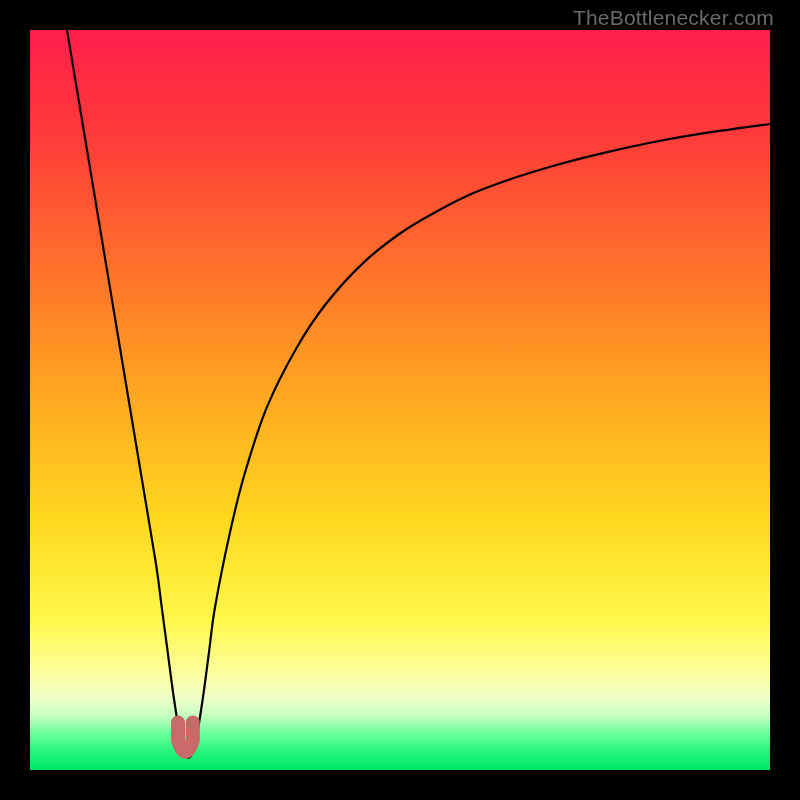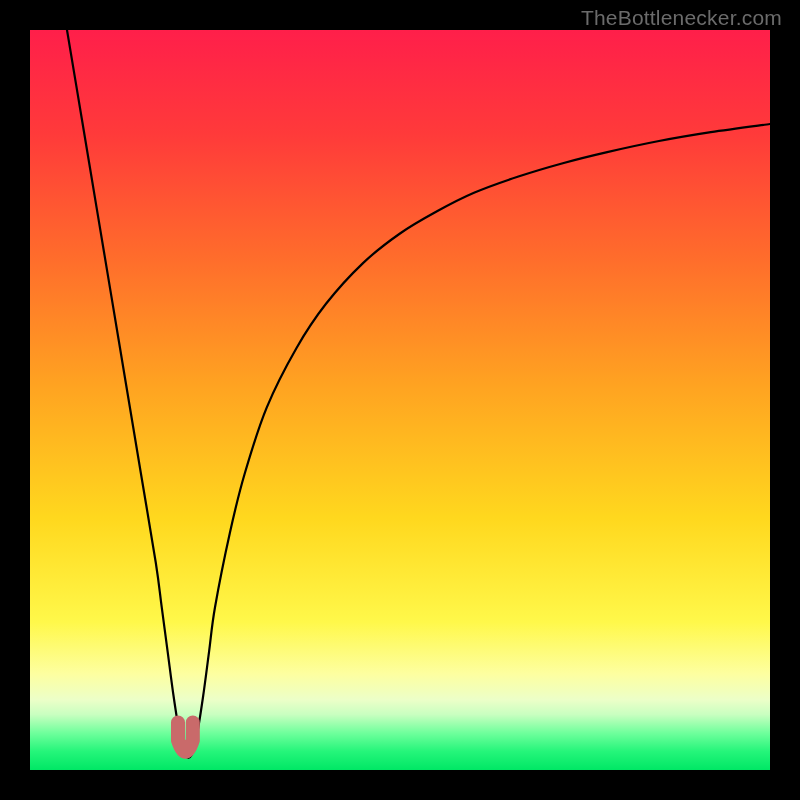--- a/index.html
+++ b/index.html
@@ -36,21 +36,21 @@
   .svg-overlay {
     position: absolute;
     left: 0;
     top: 0;
     width: 100%;
     height: 100%;
   }
   .attribution {
     position: absolute;
     top: 6px;
-    right: 18px;
+    right: 26px;
     font-family: Arial, Helvetica, sans-serif;
     font-size: 21px;
     color: #6b6b6b;
     letter-spacing: 0.2px;
   }
 </style>
 </head>
 <body>
 
 <div class="frame">

